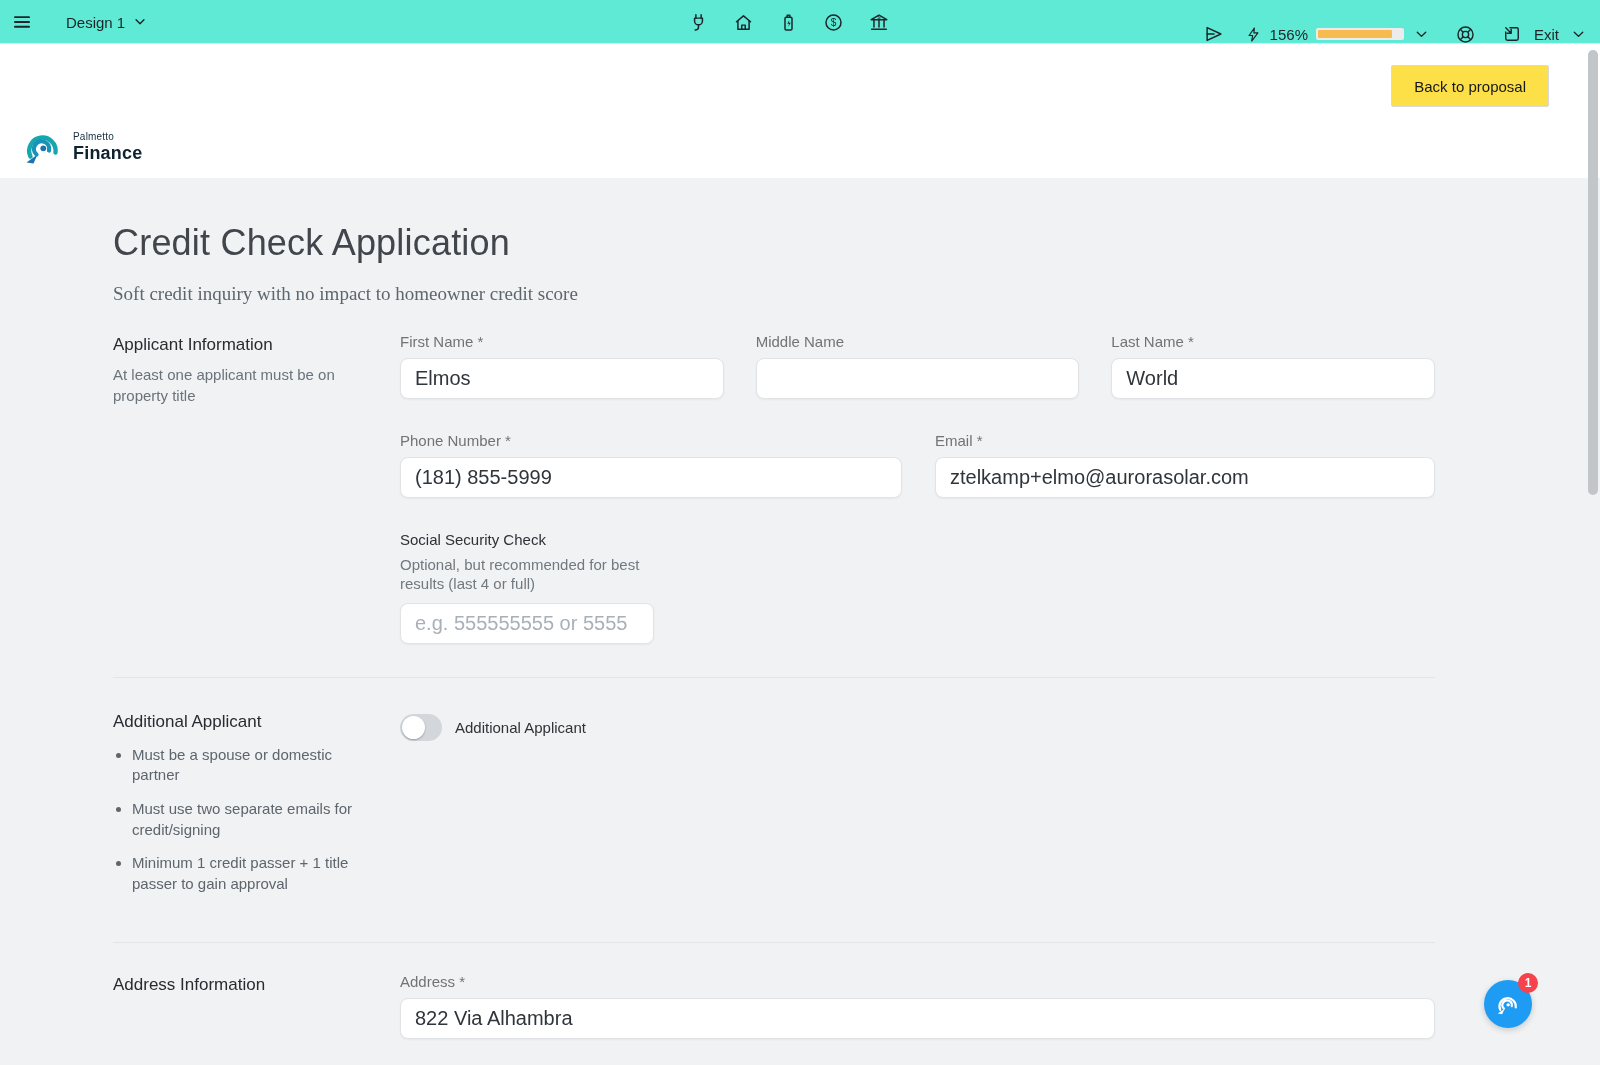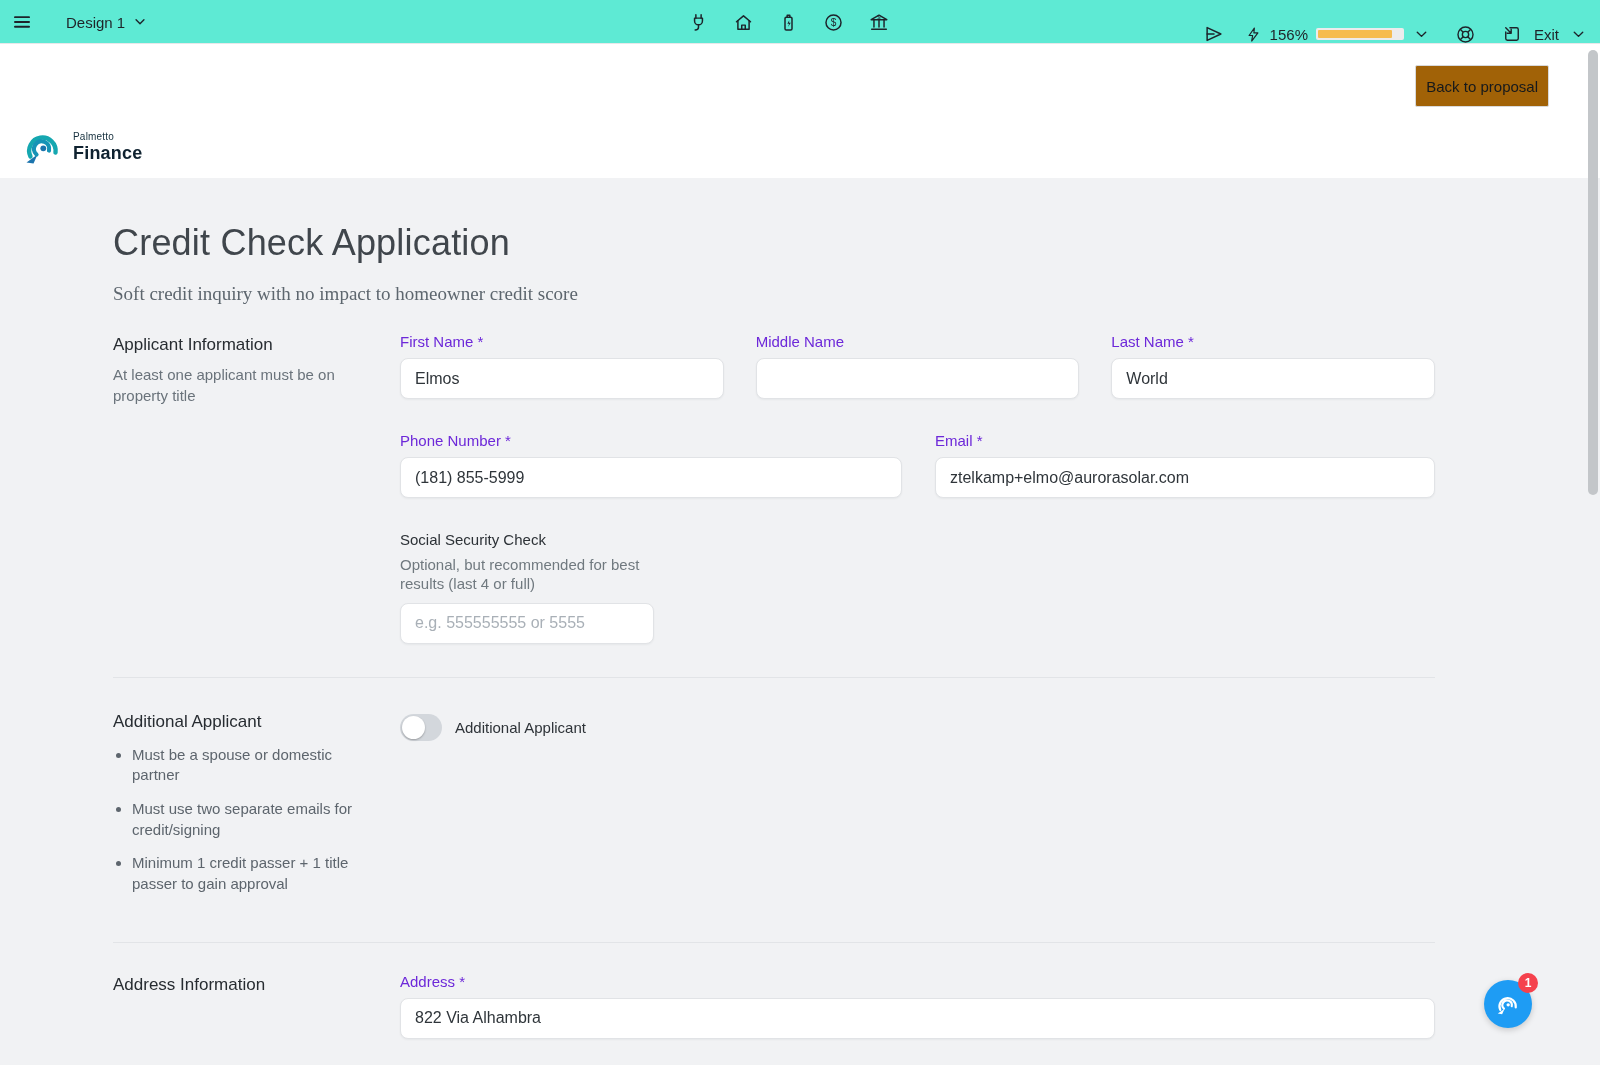--- a/index.html
+++ b/index.html
@@ -27,22 +27,22 @@
   .zoom-pct { font-size: 15px; color: #1f2429; margin: 0 8px 0 8px; }
   .progress-track { width: 88px; height: 12px; background: #ececed; border-radius: 2px; position: relative; }
   .progress-fill { position: absolute; left: 2px; top: 2px; bottom: 2px; width: 74px; background: #f6bc4f; border-radius: 1px; }
   .exit-group { display: flex; align-items: center; gap: 12px; cursor: pointer; }
   .exit-label { font-size: 15px; color: #1f2429; }
   .sp20 { width: 20px; } .sp26 { width: 26px; } .sp10 { width: 10px; }
 
   
   .header-band { position: relative; height: 134px; background: #ffffff; }
   .back-btn {
-    position: absolute; right: 51px; top: 21px; height: 42px; padding: 0 10px;
-    background: #a16207; border: 1px solid #d8d9db; border-radius: 2px;
+    position: absolute; right: 51px; top: 21px; height: 42px; padding: 0 22px;
+    background: #fde047; border: 1px solid #d8d9db; border-radius: 2px;
     font-size: 15px; color: #16191c; display: flex; align-items: center; cursor: pointer;
     font-family: "Liberation Sans", sans-serif;
   }
   .brand { position: absolute; left: 22px; top: 84px; display: flex; align-items: center; gap: 9px; }
   .brand-text { line-height: 1; }
   .brand-top { font-size: 10px; color: #16303e; letter-spacing: .2px; margin-bottom: 2px; }
   .brand-bottom { font-size: 18px; font-weight: bold; color: #0f2230; letter-spacing: .2px; }
 
   
   .content { width: 1322px; margin-left: 113px; padding-top: 44px; }
@@ -53,26 +53,26 @@
   .section-left { width: 287px; flex-shrink: 0; padding-right: 20px; }
   .section-right { flex: 1; min-width: 0; }
   .section-heading { font-size: 17px; font-weight: 500; color: #272c31; margin-top: 2px; }
   .section-note { font-size: 15px; color: #6a737b; line-height: 1.4; margin-top: 9px; }
 
   .sec-applicant { margin-top: 28px; }
 
   .grid3 { display: grid; grid-template-columns: repeat(3, 1fr); column-gap: 32px; }
   .grid2 { display: grid; grid-template-columns: 502px 1fr; column-gap: 33px; margin-top: 33px; }
 
-  .field-label { font-size: 15px; color: #6d28d9; margin-bottom: 8px; }
+  .field-label { font-size: 15px; color: #737373; margin-bottom: 8px; }
   .input {
     height: 41px; background: #fff; border: 1px solid #e1e3e6; border-radius: 8px;
     box-shadow: 0 1px 2px rgba(20,30,40,.05);
     display: flex; align-items: center; padding: 0 14px;
-    font-size: 16px; color: #2f353a; cursor: text; overflow: hidden; white-space: nowrap;
+    font-size: 20px; color: #2f353a; cursor: text; overflow: hidden; white-space: nowrap;
   }
   .input.placeholder { color: #a9b0b7; }
 
   .ssn-block { margin-top: 33px; width: 254px; }
   .ssn-note { font-size: 15px; color: #70797f; line-height: 1.25; margin: 4px 0 9px; width: 250px; }
 
   .divider { height: 1px; background: #e2e4e7; margin: 33px 0 32px; }
   .divider2 { height: 1px; background: #e2e4e7; margin: 34px 0 30px; }
 
   .bullets { margin-top: 13px; padding-left: 19px; }

